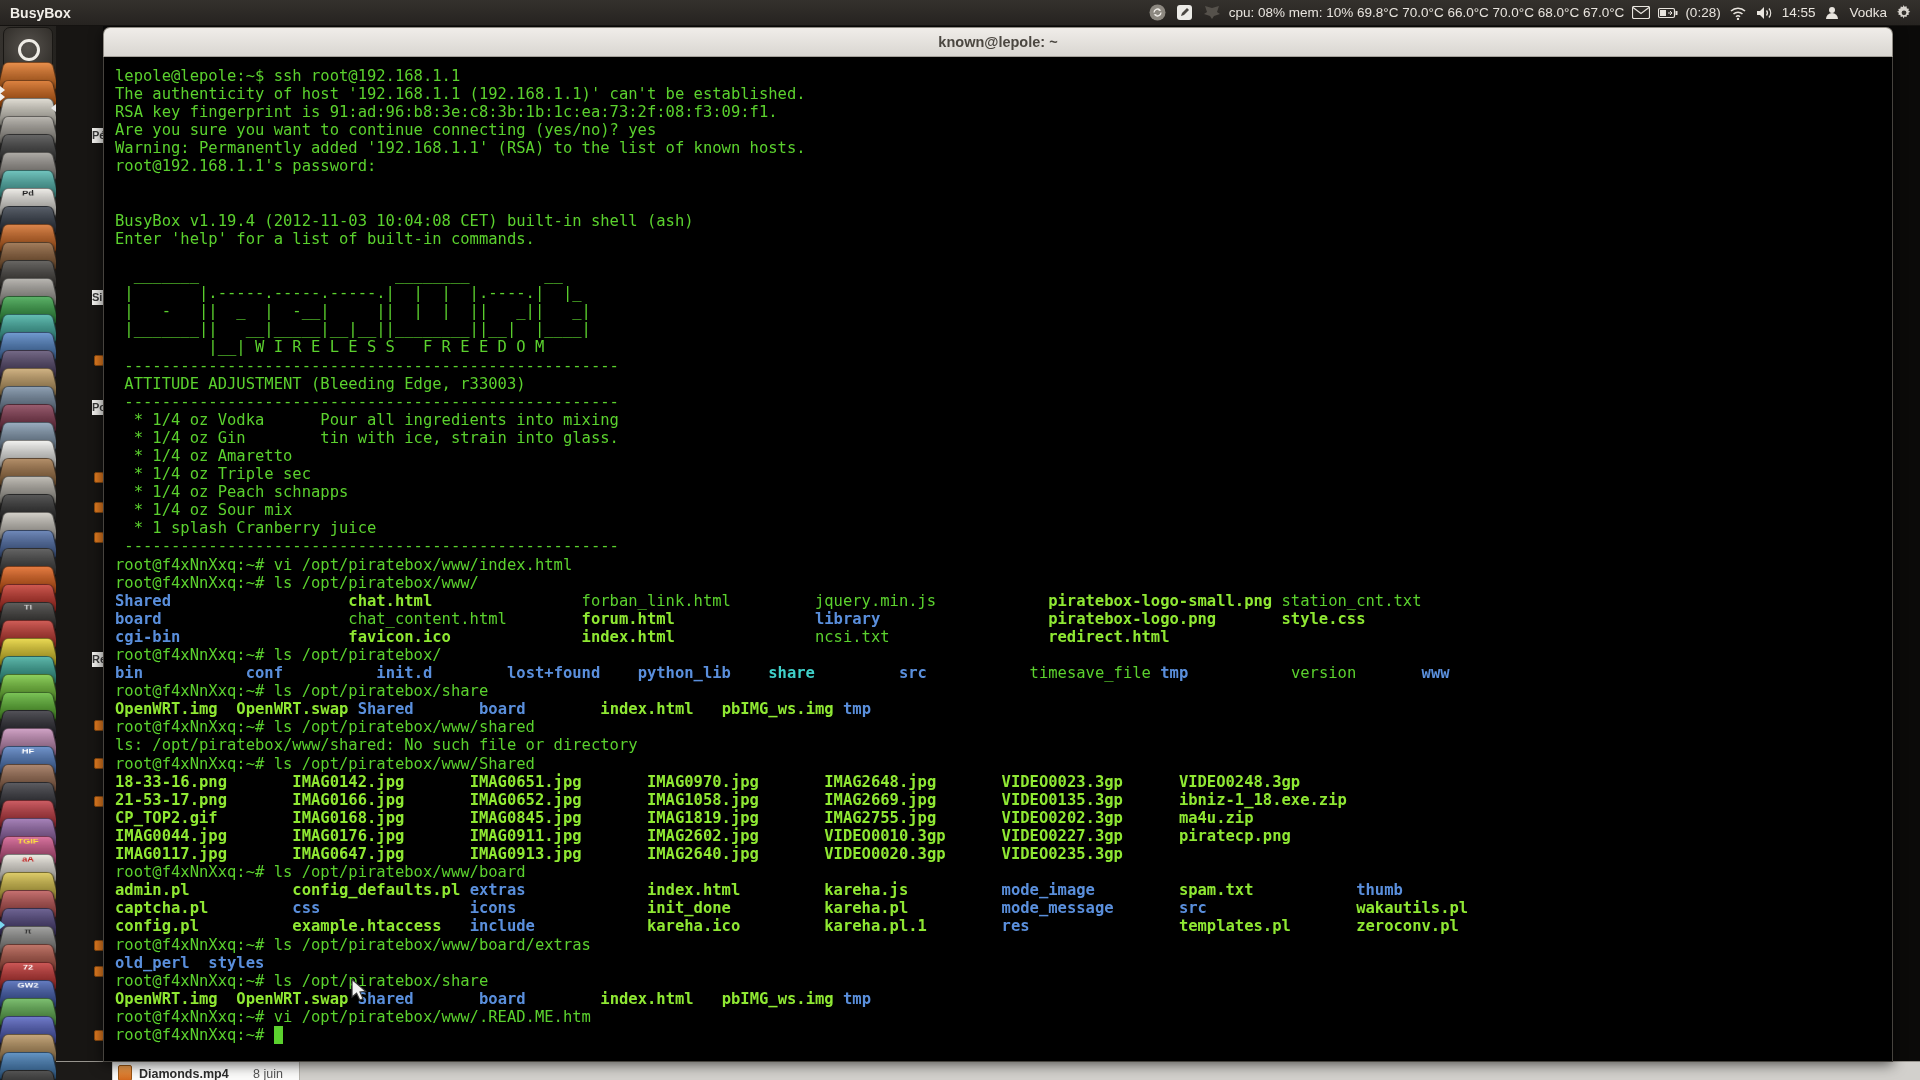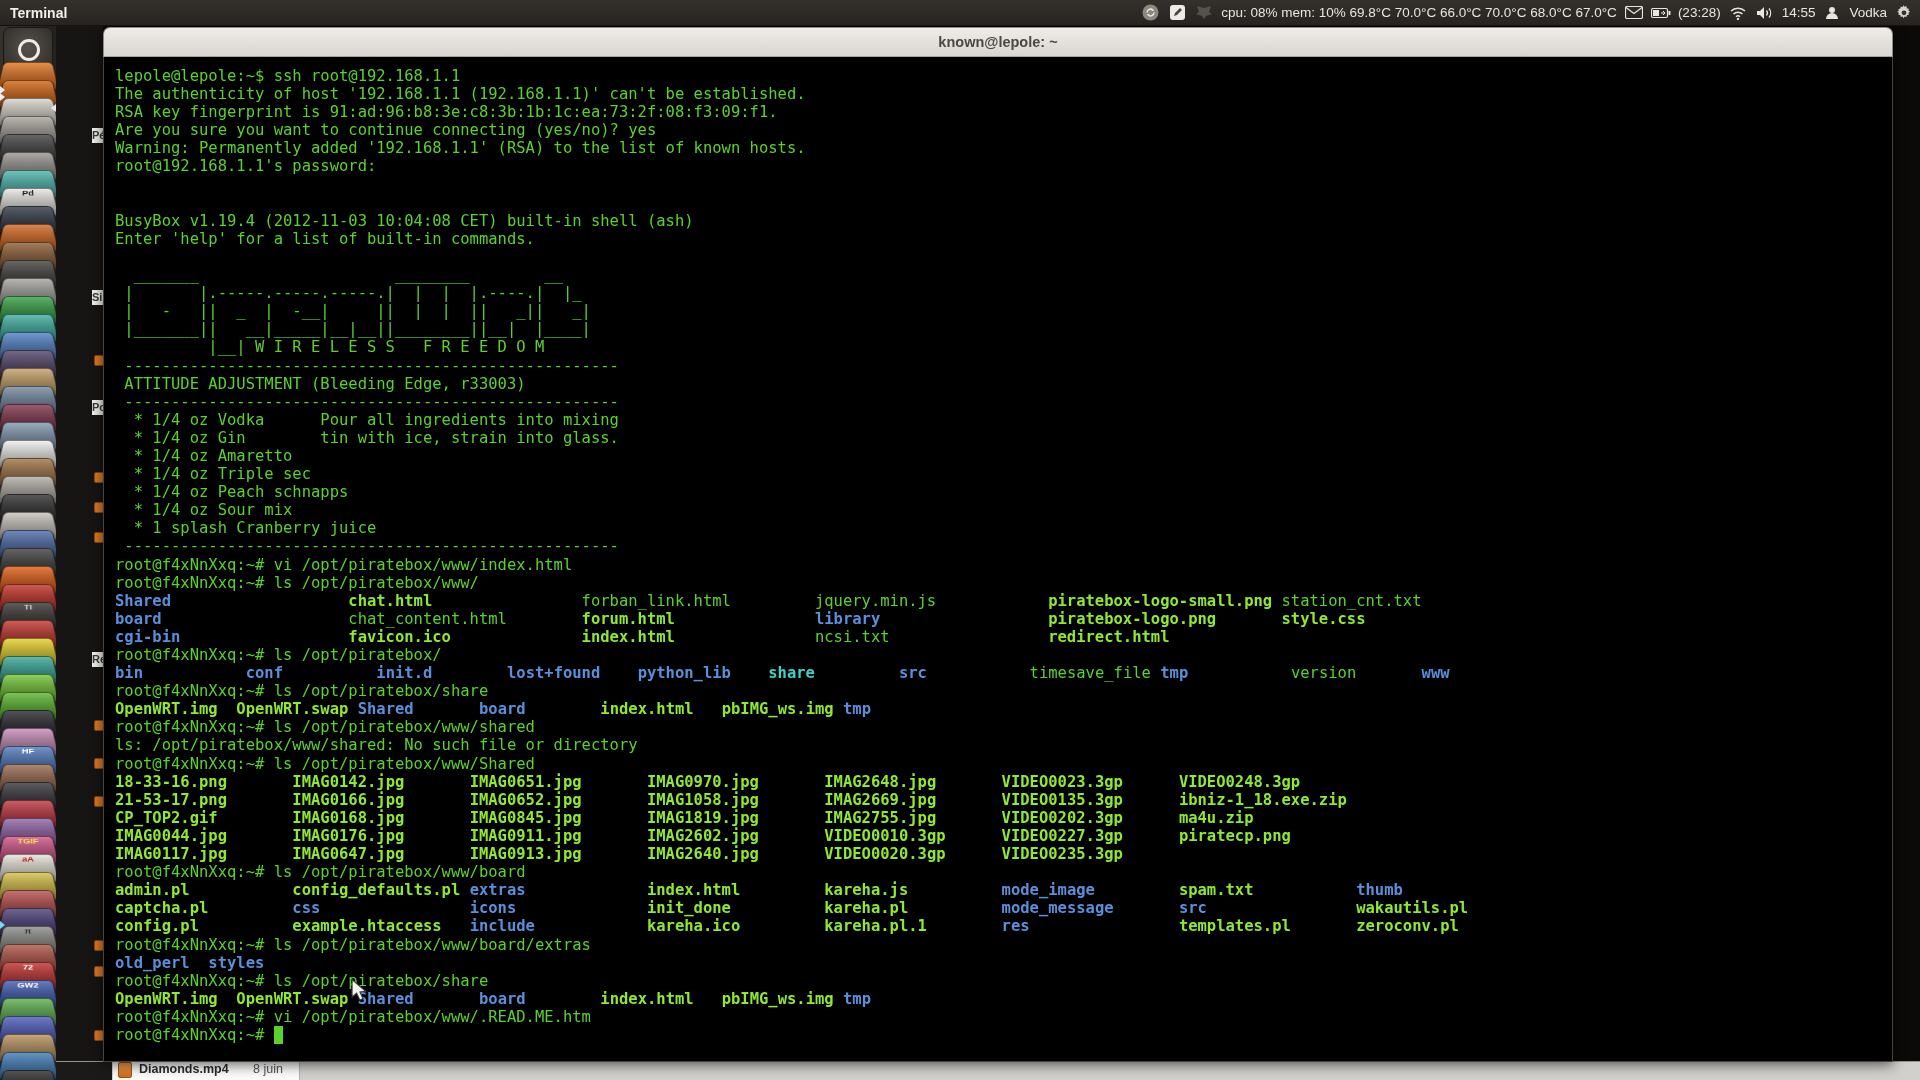--- a/index.html
+++ b/index.html
@@ -21,21 +21,21 @@
   .lind{position:absolute;width:0;height:0;z-index:31;}
 
   
   .deskstrip{position:absolute;left:56px;top:25px;width:47px;height:1036px;background:#171513;z-index:5;}
   .frag{position:absolute;left:36px;width:11px;height:15px;background:#f3f2ef;color:#3a3a3a;font-size:11px;font-weight:bold;overflow:hidden;line-height:15px;}
   .dot{position:absolute;left:38px;width:8px;height:9px;background:#e07a20;border-radius:2px;border:1px solid #8a4a10;}
 
   
   .bottomstrip{position:absolute;left:56px;top:1061px;width:1864px;height:19px;background:#d2d0cc;border-top:1px solid #97948e;z-index:8;}
   .bs-dark{position:absolute;left:0;top:0;width:56px;height:19px;background:#1c1a18;}
-  .bs-row{position:absolute;left:57px;top:0;width:186px;height:19px;background:#fbfbfa;border-right:1px solid #b5b2ac;display:flex;align-items:flex-start;}
+  .bs-row{position:absolute;left:57px;top:0;width:186px;height:19px;background:#fbfbfa;border-right:1px solid #b5b2ac;display:flex;align-items:flex-end;}
   .bs-icon{width:12px;height:14px;margin-left:5px;background:linear-gradient(#f0a050,#d2691e);border:1px solid #9a5512;border-radius:2px;}
   .bs-name{font-size:12.5px;font-weight:bold;color:#2c2c2c;margin-left:7px;}
   .bs-date{position:absolute;left:140px;font-size:12.5px;color:#555;}
 
   
   .term{position:absolute;left:103px;top:27px;width:1790px;height:1034px;z-index:10;border-radius:8px 8px 0 0;box-shadow:0 3px 14px rgba(0,0,0,.65);}
   .titlebar{height:28px;border-radius:7px 7px 0 0;background:linear-gradient(#f0ede9,#d9d6d1);border:1px solid #8f8b84;border-bottom:1px solid #a5a19a;display:flex;align-items:center;justify-content:center;}
   .title{font-size:14.5px;font-weight:bold;color:#4b4741;}
   .tbody{position:relative;height:1004px;background:#000;border:1px solid #46433e;border-top:none;overflow:hidden;}
   .tout{position:absolute;left:3px;top:2px;margin:8px;font-family:"DejaVu Sans Mono",monospace;font-size:15.5px;line-height:18.1px;white-space:pre;}
@@ -48,21 +48,21 @@
 
   
   .cursor{position:absolute;left:349px;top:979px;z-index:60;}
 </style>
 </head>
 <body>
 
 <div class="stage">
 
   <div class="menubar">
-    <div class="appname">Terminal</div>
+    <div class="appname">BusyBox</div>
     <div class="mb-right">
       <span class="mb-ic">
         <svg width="17" height="17" viewBox="0 0 17 17">
             <circle cx="8.5" cy="8.5" r="8" fill="#8c8880"></circle>
             <path d="M5 8.5a3.5 3.5 0 0 1 6-2.4l-1.4.2M12 8.5a3.5 3.5 0 0 1-6 2.4l1.4-.2" stroke="#f2efe9" stroke-width="1.3" fill="none"></path>
           </svg>
       </span>
       <span class="mb-ic">
         <svg width="17" height="17" viewBox="0 0 17 17">
             <rect x="1" y="1" width="15" height="15" rx="3" fill="#ecebe7"></rect>
@@ -82,21 +82,21 @@
           </svg>
       </span>
       <span class="mb-ic">
         <svg width="20" height="12" viewBox="0 0 20 12">
             <rect x="0.5" y="1.5" width="16" height="9" rx="1.5" fill="none" stroke="#e8e4de" stroke-width="1.2"></rect>
             <rect x="17.5" y="4" width="2" height="4" fill="#e8e4de"></rect>
             <rect x="2" y="3" width="6" height="6" fill="#e8e4de"></rect>
             <path d="M10 6h4m-2-2l2 2-2 2" stroke="#e8e4de" stroke-width="1" fill="none"></path>
           </svg>
       </span>
-      <span class="mb-txt">(23:28)</span>
+      <span class="mb-txt">(0:28)</span>
       <span class="mb-ic">
         <svg width="18" height="14" viewBox="0 0 18 14">
             <path d="M2 5a10 10 0 0 1 14 0M4.5 8a6.5 6.5 0 0 1 9 0M7 10.7a3 3 0 0 1 4 0" stroke="#e8e4de" stroke-width="1.5" fill="none"></path>
             <circle cx="9" cy="13" r="1.2" fill="#e8e4de"></circle>
           </svg>
       </span>
       <span class="mb-ic">
         <svg width="18" height="14" viewBox="0 0 18 14">
             <path d="M1 5h3l4-4v12l-4-4H1z" fill="#e8e4de"></path>
             <path d="M10.5 4.5a4 4 0 0 1 0 5M13 2.5a7 7 0 0 1 0 9" stroke="#e8e4de" stroke-width="1.3" fill="none"></path>

